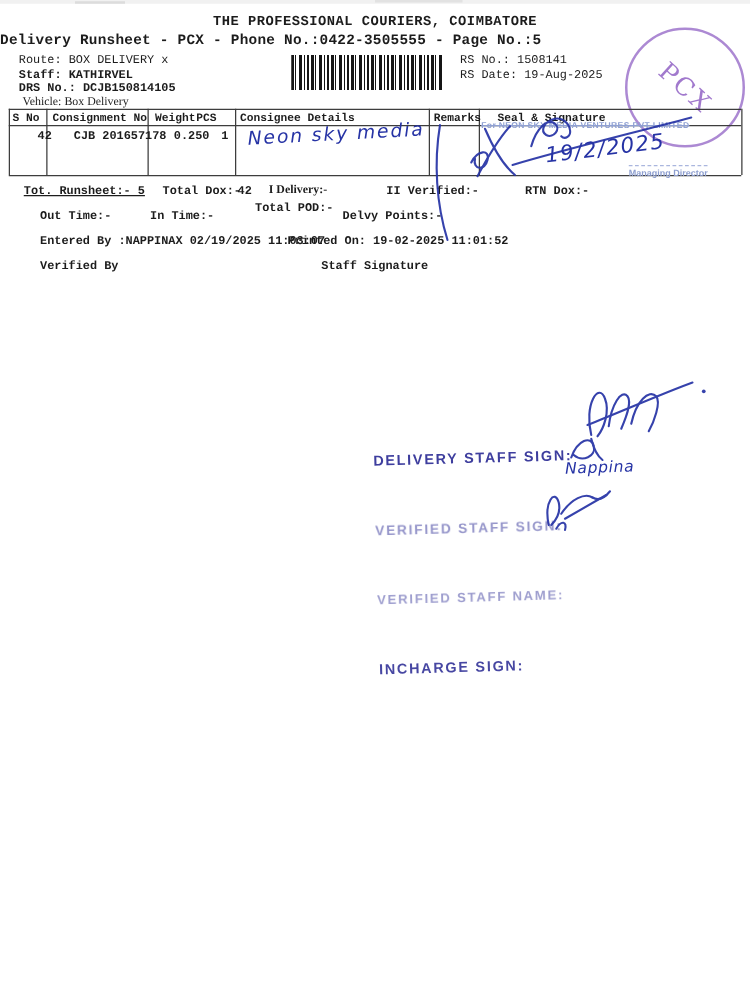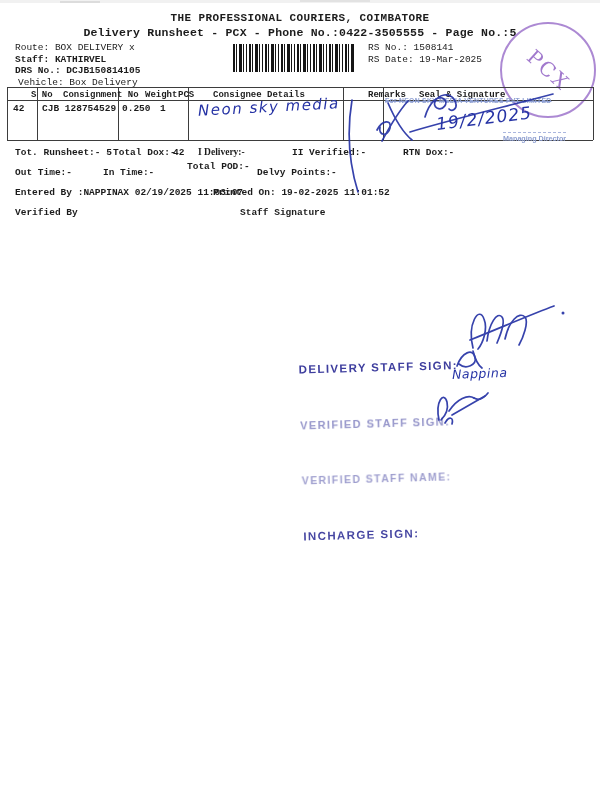--- a/index.html
+++ b/index.html
@@ -2,43 +2,43 @@
 <html><head>
 <meta charset="utf-8">
 <style>
   html,body{margin:0;padding:0;background:#fff;}
   .page{position:relative;width:600px;height:612px;background:#ffffff;overflow:hidden;
         font-family:"Liberation Mono",monospace;color:#1c1c1c;}
   .abs{position:absolute;white-space:pre;}
 
   
   .title{left:0;right:0;top:12px;text-align:center;font-size:11px;font-weight:700;letter-spacing:.4px;}
-  .subtitle{left:0;right:0;top:26px;text-align:center;font-size:11.5px;font-weight:700;letter-spacing:.2px;}
+  .subtitle{left:0;right:0;top:26px;text-align:left;font-size:11.5px;font-weight:700;letter-spacing:.2px;}
 
   
   .info{font-size:9.5px;}
   .b{font-weight:700;}
 
   
   .barcode{left:233px;top:44px;width:122px;height:28px;
     background:repeating-linear-gradient(90deg,#151515 0 2px,#fff 2px 3px,#151515 3px 4px,#fff 4px 6px,
       #151515 6px 9px,#fff 9px 10px,#151515 10px 11px,#fff 11px 13px,#151515 13px 14px,#fff 14px 16px);}
 
   
   .pcx{left:500px;top:22px;width:92px;height:92px;border:2.5px solid rgba(144,97,196,.75);
        border-radius:50%;display:flex;align-items:center;justify-content:center;}
   .pcx span{display:block;transform:rotate(42deg);font-family:"DejaVu Serif",serif;
        font-size:20px;letter-spacing:2px;color:rgba(144,97,196,.85);}
 
   
   .hl,.vl{position:absolute;background:#3d3d3d;}
   .hl{height:1px;}
   .vl{width:1px;}
-  .th{font-size:9px;font-weight:700;margin-left:21px;}
-  .td{font-size:9.5px;font-weight:700;}
+  .th{font-size:9px;font-weight:700;}
+  .td{font-size:9.5px;font-weight:700;margin-left:17px;}
 
   
   .hand{font-family:"DejaVu Sans",sans-serif;font-style:italic;color:#2633a5;}
   .consignee-hand{left:198px;top:98px;font-size:15px;letter-spacing:1.5px;transform:rotate(-3deg);}
   .seal-company{left:385px;top:97px;font-family:"Liberation Sans",sans-serif;font-size:6.8px;
        color:#90a1d3;letter-spacing:.3px;text-decoration:line-through;font-weight:700;}
   .seal-title{left:503px;top:132px;font-family:"Liberation Sans",sans-serif;font-size:7.2px;
        color:#8e9fd0;font-weight:700;border-top:1px dashed #aab6de;padding-top:1px;text-align:right;}
 
   
@@ -68,23 +68,23 @@
   <div class="abs top-noise"></div>
   <div class="abs speck1"></div>
   <div class="abs speck2"></div>
 
   <div class="abs title">THE PROFESSIONAL COURIERS, COIMBATORE</div>
   <div class="abs subtitle">Delivery Runsheet - PCX - Phone No.:0422-3505555 - Page No.:5</div>
 
   <div class="abs info" style="left:15px;top:42px;">Route: BOX DELIVERY x</div>
   <div class="abs info b" style="left:15px;top:53.5px;">Staff: KATHIRVEL</div>
   <div class="abs info b" style="left:15px;top:65px;">DRS No.: DCJB150814105</div>
-  <div class="abs info" style="left:18px;top:76.5px;">Vehicle: Box Delivery</div>
+  <div class="abs info" style="left:18px;top:76.5px;font-family:Liberation Serif, serif;">Vehicle: Box Delivery</div>
   <div class="abs info" style="left:368px;top:42px;">RS No.: 1508141</div>
-  <div class="abs info" style="left:368px;top:53.5px;">RS Date: 19-Mar-2025</div>
+  <div class="abs info" style="left:368px;top:53.5px;">RS Date: 19-Aug-2025</div>
 
   <div class="abs barcode"></div>
 
   <div class="abs pcx">
     <span>PCX</span>
   </div>
 
   <div class="hl" style="left:7px;top:87px;width:586px;"></div>
   <div class="hl" style="left:7px;top:100px;width:586px;"></div>
   <div class="hl" style="left:7px;top:140px;width:586px;"></div>
@@ -98,30 +98,30 @@
 
   <div class="abs th" style="left:10px;top:89.5px;">S No</div>
   <div class="abs th" style="left:42px;top:89.5px;">Consignment No</div>
   <div class="abs th" style="left:124px;top:89.5px;">Weight</div>
   <div class="abs th" style="left:157px;top:89.5px;">PCS</div>
   <div class="abs th" style="left:192px;top:89.5px;">Consignee Details</div>
   <div class="abs th" style="left:347px;top:89.5px;">Remarks</div>
   <div class="abs th" style="left:398px;top:89.5px;">Seal &amp; Signature</div>
 
   <div class="abs td" style="left:13px;top:103px;">42</div>
-  <div class="abs td" style="left:42px;top:103px;">CJB 128754529</div>
+  <div class="abs td" style="left:42px;top:103px;">CJB 201657178</div>
   <div class="abs td" style="left:122px;top:103px;">0.250</div>
   <div class="abs td" style="left:160px;top:103px;">1</div>
   <div class="abs td" style="left:350px;top:103px;"></div>
   <div class="abs hand consignee-hand">Neon sky media</div>
 
   <div class="abs seal-company">For NEON SKY MEDIA VENTURES PVT LIMITED</div>
   <div class="abs seal-title">Managing Director</div>
 
-  <div class="abs td" style="left:15px;top:147px;">Tot. Runsheet:- 5</div>
+  <div class="abs td" style="left:2px;top:147px;text-decoration:underline;">Tot. Runsheet:- 5</div>
   <div class="abs td" style="left:113px;top:147px;">Total Dox:-</div>
   <div class="abs td" style="left:173px;top:147px;">42</div>
   <div class="abs td" style="left:198px;top:147px;font-family:Liberation Serif, serif;">I Delivery:-</div>
   <div class="abs td" style="left:292px;top:147px;">II Verified:-</div>
   <div class="abs td" style="left:403px;top:147px;">RTN Dox:-</div>
 
   <div class="abs td" style="left:15px;top:167px;">Out Time:-</div>
   <div class="abs td" style="left:103px;top:167px;">In Time:-</div>
   <div class="abs td" style="left:187px;top:161px;">Total POD:-</div>
   <div class="abs td" style="left:257px;top:167px;">Delvy Points:-</div>

